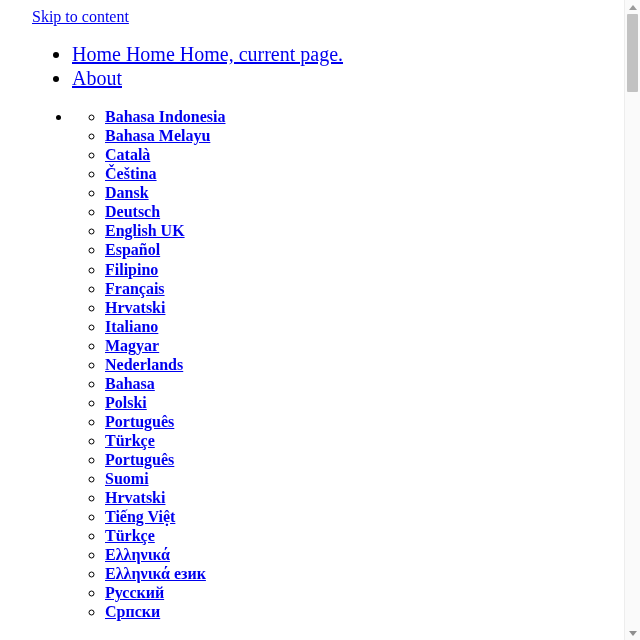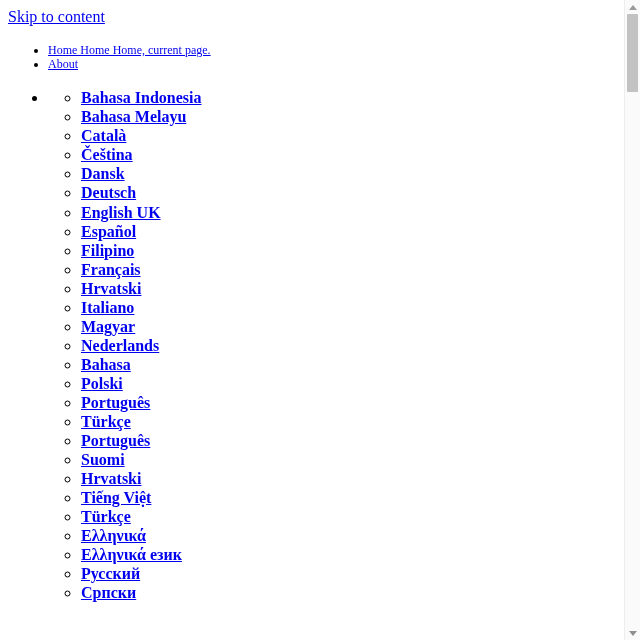--- a/index.html
+++ b/index.html
@@ -25,20 +25,21 @@
     width: 624px;
     height: 640px;
     overflow: hidden;
     background: #ffffff;
     box-sizing: border-box;
   }
 
   
   #page {
     padding: 8px;
+    margin-left: 24px;
   }
 
   a {
     color: #0000ee;
     text-decoration: underline;
     cursor: pointer;
   }
 
   
   .skiplink-wrap {
@@ -51,21 +52,21 @@
   
   ul.nav-list {
     list-style-type: disc;
     margin: 16px 0 0 0;
     padding-left: 40px;
     line-height: 1.185;
   }
   ul.nav-list > li {
     margin: 0;
     padding: 0;
-    font-size: 12px;
+    font-size: 20px;
   }
 
   ul.lang-list {
     list-style-type: disc;
     margin: 17px 0 0 0;
     padding-left: 40px;
     line-height: 1.185;
   }
   ul.lang-list > li {
     margin: 0;

